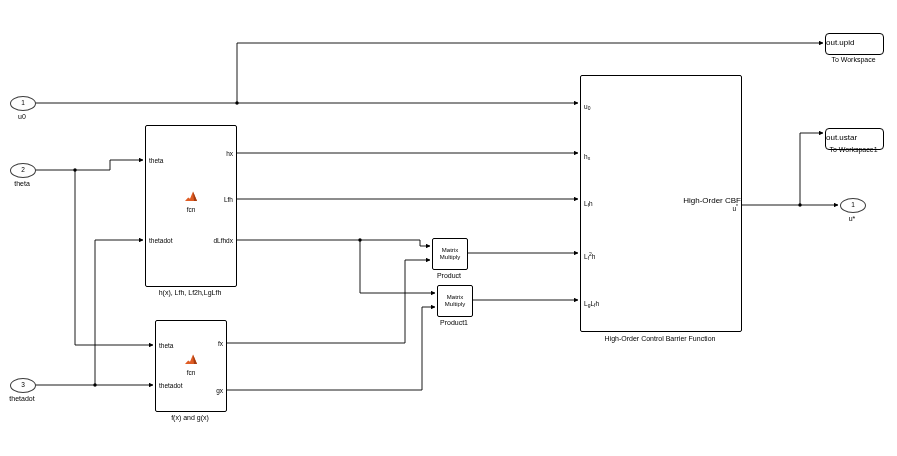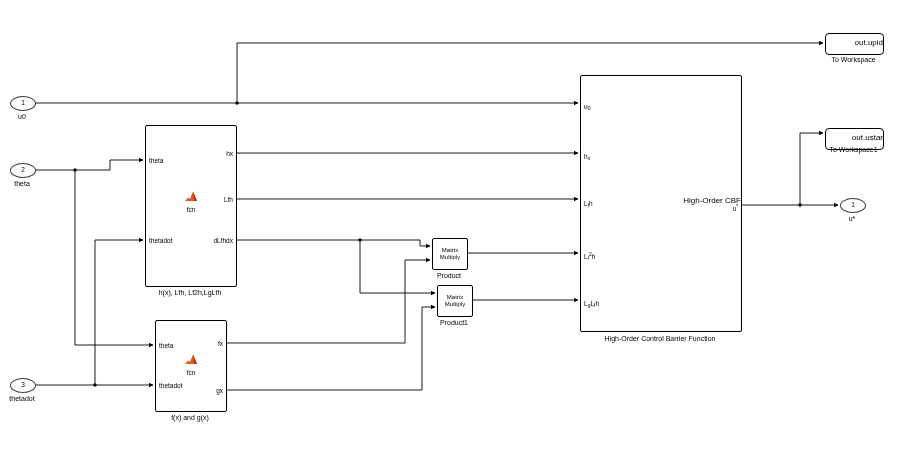--- a/index.html
+++ b/index.html
@@ -6,21 +6,21 @@
   body{font-family:"Liberation Sans",sans-serif;background:#ffffff;}
   #canvas{position:relative;width:897px;height:456px;background:#ffffff;overflow:hidden;}
   svg.wires{position:absolute;left:0;top:0;width:897px;height:456px;}
   .block{position:absolute;background:#ffffff;border:1.3px solid #000;border-radius:2px;}
   .pin{position:absolute;font-size:6.5px;line-height:8px;white-space:nowrap;color:#000;}
   .pin.l{left:3px;}
   .pin.r{right:3px;text-align:right;}
   .caption{position:absolute;font-size:7px;line-height:9px;color:#000;text-align:center;white-space:nowrap;}
   .ioport{position:absolute;width:24px;height:13px;border:1px solid #3c3c3c;border-radius:50%;background:#fefefe;font-size:6.5px;line-height:12px;text-align:center;color:#000;}
   .iolabel{position:absolute;width:60px;font-size:7px;line-height:9px;text-align:center;color:#000;}
-  .ws{position:absolute;width:57px;height:20px;border:1.3px solid #000;border-radius:4px;background:#fff;font-size:8px;line-height:17px;text-align:right;color:#000;}
+  .ws{position:absolute;width:57px;height:20px;border:1.3px solid #000;border-radius:4px;background:#fff;font-size:8px;line-height:17px;text-align:left;color:#000;}
   .product{position:absolute;width:34px;height:30px;border:1.3px solid #000;border-radius:2px;background:#fff;display:flex;flex-direction:column;align-items:center;justify-content:center;font-size:6px;line-height:7px;color:#000;}
   .fcnwrap{position:absolute;left:0;width:100%;text-align:center;}
   .fcnlabel{font-size:6.5px;line-height:7px;color:#000;}
   .cbftitle{position:absolute;left:0;width:100%;text-align:right;font-size:8px;color:#000;}
   .sub{font-size:5px;vertical-align:-1.5px;}
   .sup{font-size:5px;vertical-align:2.5px;}
 </style>
 </head>
 <body>
 

